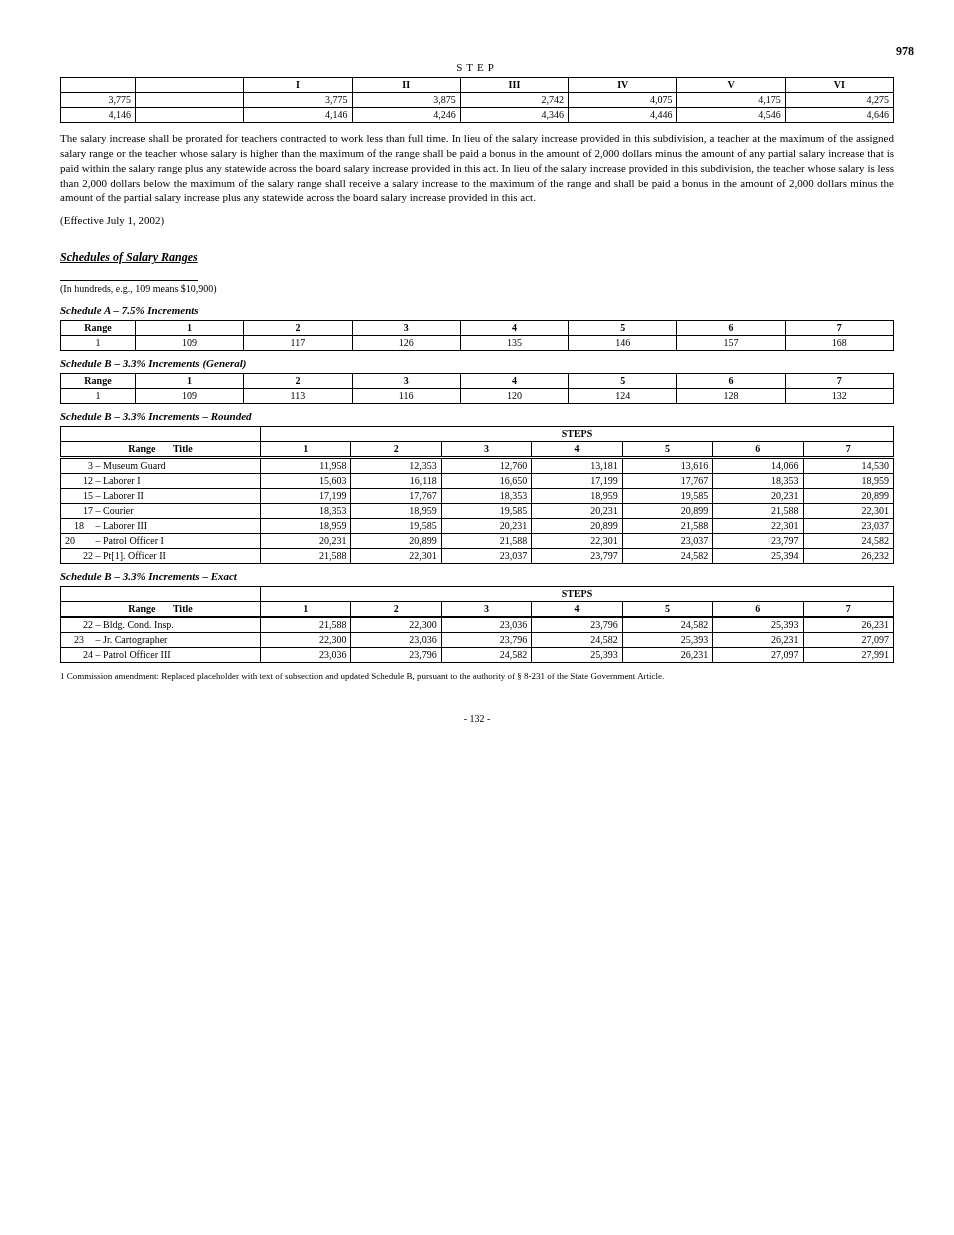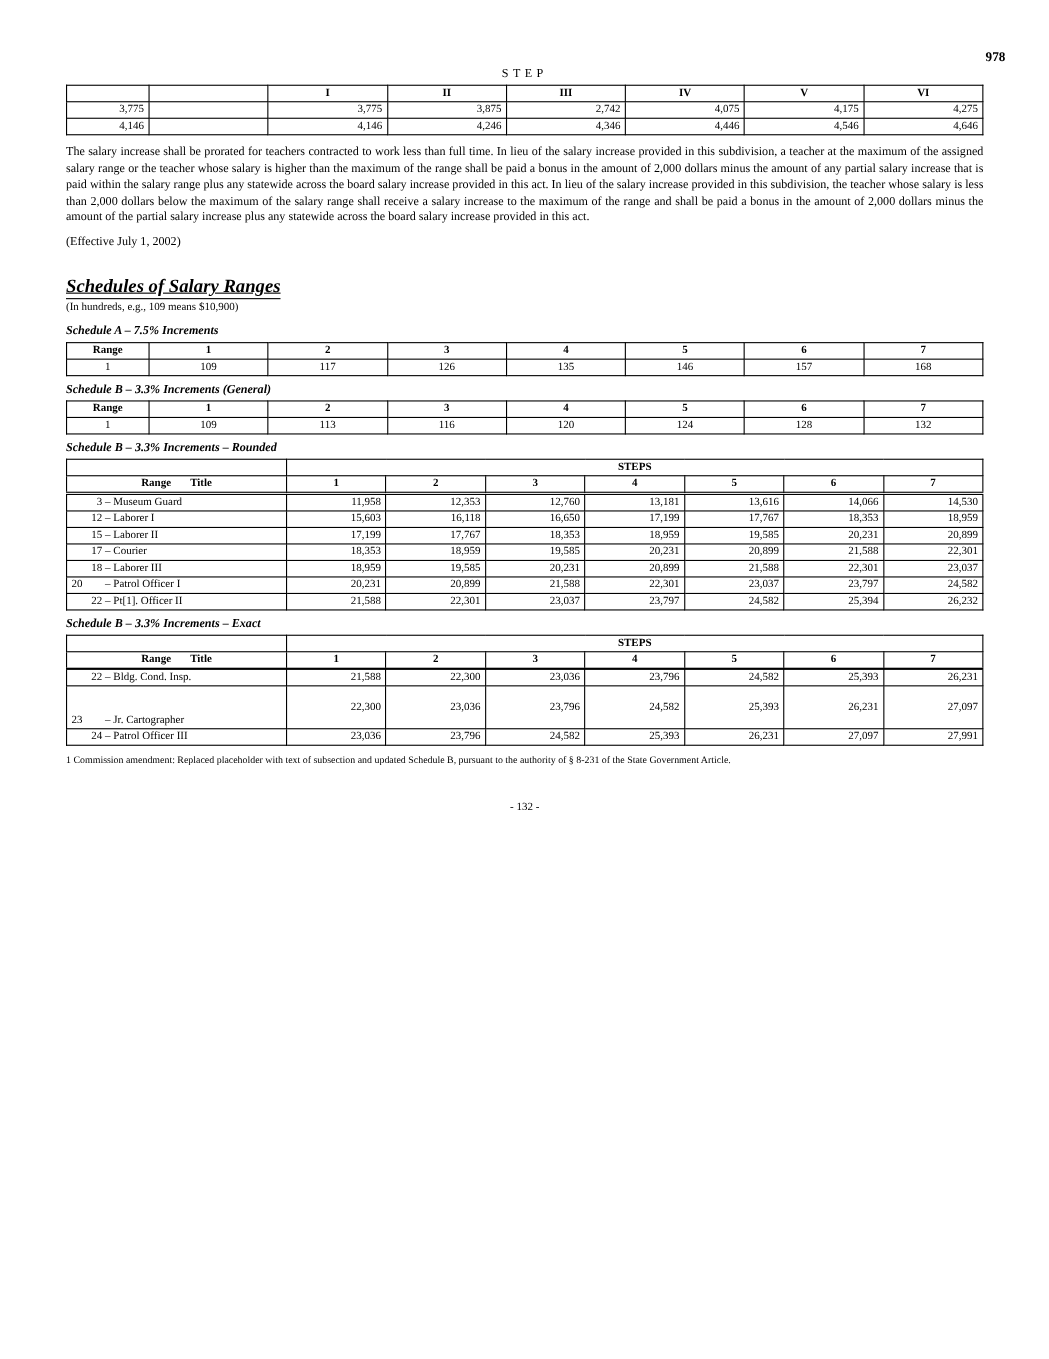--- a/index.html
+++ b/index.html
@@ -37,23 +37,23 @@
     font-style: italic;
     margin: 6px 0 4px 0;
     font-size: 11px;
   }
   .section-title {
     font-weight: bold;
     font-style: italic;
     text-decoration: underline;
     border-bottom: 1px solid #000;
     display: inline-block;
-    padding-bottom: 1px;
+    padding-bottom: 15px;
     margin: 14px 0 2px 0;
-    font-size: 17px;
+    font-size: 12px;
   }
   .section-sub {
     font-size: 10px;
     margin: 0 0 10px 0;
   }
   .footnote {
     font-size: 9px;
     line-height: 1.3;
     text-align: justify;
     margin: 8px 0 0 0;
@@ -271,21 +271,21 @@
         <td><span style="display:inline-block;width:28px;text-align:right;">17</span>&nbsp;–&nbsp;Courier</td>
         <td class="right">18,353</td>
         <td class="right">18,959</td>
         <td class="right">19,585</td>
         <td class="right">20,231</td>
         <td class="right">20,899</td>
         <td class="right">21,588</td>
         <td class="right">22,301</td>
       </tr>
       <tr class="row-small">
-        <td><span style="display:inline-block;width:28px;text-align:right;">18</span>&nbsp;–&nbsp;Laborer III</td>
+        <td><span style="display:inline-block;width:28px;text-align:center;">18</span>&nbsp;–&nbsp;Laborer III</td>
         <td class="right">18,959</td>
         <td class="right">19,585</td>
         <td class="right">20,231</td>
         <td class="right">20,899</td>
         <td class="right">21,588</td>
         <td class="right">22,301</td>
         <td class="right">23,037</td>
       </tr>
       <tr class="row-small">
         <td><span style="display:inline-block;width:28px;text-align:left;">20</span>&nbsp;–&nbsp;Patrol Officer I</td>
@@ -346,21 +346,21 @@
         <td><span style="display:inline-block;width:28px;text-align:right;">22</span>&nbsp;–&nbsp;Bldg. Cond. Insp.</td>
         <td class="right">21,588</td>
         <td class="right">22,300</td>
         <td class="right">23,036</td>
         <td class="right">23,796</td>
         <td class="right">24,582</td>
         <td class="right">25,393</td>
         <td class="right">26,231</td>
       </tr>
       <tr class="row-small">
-        <td><span style="display:inline-block;width:28px;text-align:left;margin-top:24px;">23</span>&nbsp;–&nbsp;Jr. Cartographer</td>
+        <td><span style="display:inline-block;width:28px;text-align:center;">23</span>&nbsp;–&nbsp;Jr. Cartographer</td>
         <td class="right">22,300</td>
         <td class="right">23,036</td>
         <td class="right">23,796</td>
         <td class="right">24,582</td>
         <td class="right">25,393</td>
         <td class="right">26,231</td>
         <td class="right">27,097</td>
       </tr>
       <tr class="row-small">
         <td><span style="display:inline-block;width:28px;text-align:right;">24</span>&nbsp;–&nbsp;Patrol Officer III</td>

